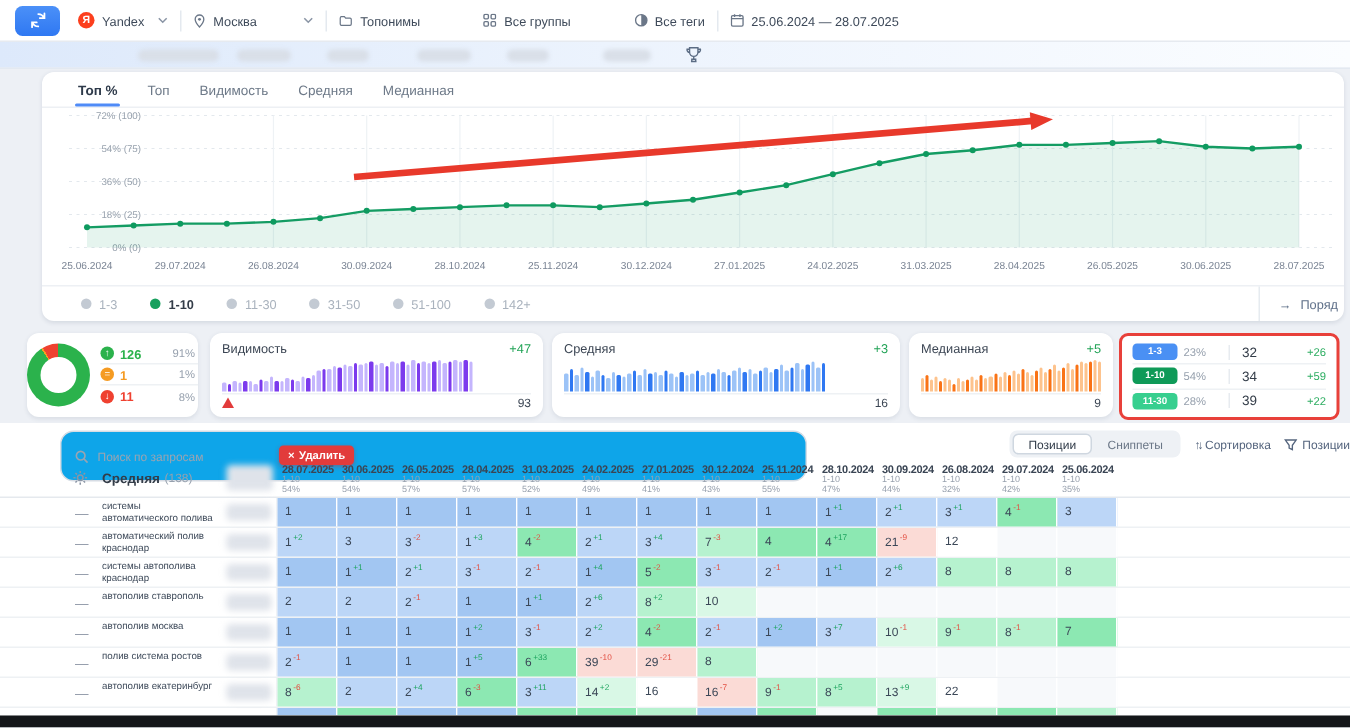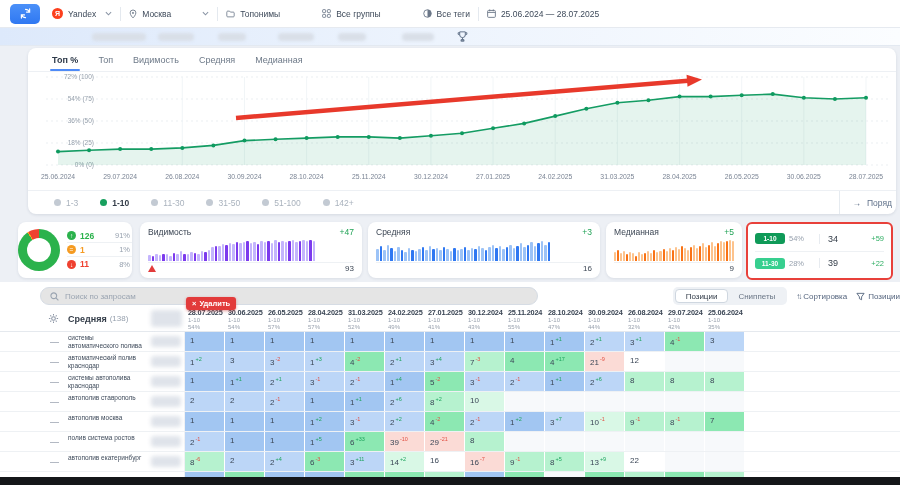--- a/index.html
+++ b/index.html
@@ -60,21 +60,21 @@
   .top-summary { position:absolute; top:222px; left:746px; width:147px; height:58px; background:#fff; border:2px solid #e8403a; border-radius:6px; z-index:4; padding:3px 7px; display:flex; flex-direction:column; }
   .ts-row { flex:1; display:flex; align-items:center; border-bottom:1px solid #eef1f4; gap:4px; }
   .ts-row:last-child { border-bottom:none; }
   .ts-badge { width:30px; height:11px; border-radius:3px; color:#fff; font-size:6.5px; font-weight:bold; display:flex; align-items:center; justify-content:center; flex:none; }
   .ts-pct { width:26px; font-size:7.5px; color:#97a1ae; }
   .ts-count { width:34px; font-size:9px; color:#333c48; border-left:1px solid #e7ebf0; padding-left:8px; }
   .ts-delta { margin-left:auto; font-size:7.5px; color:#2fae63; }
 
   
   .table-panel { position:absolute; top:282px; left:0; right:0; bottom:8px; background:#fff; z-index:3; overflow:hidden; }
-  .search-box { position:absolute; top:5px; left:40px; width:498px; height:18px; border:1px solid #d6dce4; border-radius:9px; background:#e5e5e5; display:flex; align-items:center; gap:6px; padding:0 9px; }
+  .search-box { position:absolute; top:5px; left:40px; width:498px; height:34px; border:1px solid #d6dce4; border-radius:9px; background:#0ea5e9; display:flex; align-items:center; gap:6px; padding:0 9px; }
   .search-box input { border:none; outline:none; flex:1; font-size:8px; color:#3e4a5a; font-family:"Liberation Sans",sans-serif; background:transparent; }
   .search-box input::placeholder { color:#9aa4b1; }
   .delete-btn { position:absolute; top:15px; left:186px; height:13px; background:#e23b3b; border:none; border-radius:3px; color:#fff; font-size:7.5px; font-weight:bold; padding:0 6px; display:flex; align-items:center; gap:3px; cursor:pointer; box-shadow:0 1px 3px rgba(200,40,40,.45); z-index:9; font-family:"Liberation Sans",sans-serif; }
   .view-controls { position:absolute; top:5px; right:0; display:flex; align-items:center; gap:9px; height:18px; }
   .seg { background:#eef1f5; border-radius:5px; padding:2px; display:flex; }
   .seg-btn { height:14px; border:none; background:transparent; border-radius:4px; font-size:8px; color:#6a7686; padding:0 10px; cursor:pointer; font-family:"Liberation Sans",sans-serif; }
   .seg-btn.active { background:#fff; border:1px solid #cfd7e0; color:#323c49; }
   .ctrl-link { display:flex; align-items:center; gap:3px; font-size:8px; color:#55657e; cursor:pointer; white-space:nowrap; }
   .sortglyph { letter-spacing:-2px; font-size:8px; }
 
@@ -481,20 +481,26 @@
       <div class="bar" style="height: 95%; background: rgb(253, 195, 141);"></div>
       <div class="bar" style="height: 92%; background: rgb(253, 195, 141);"></div>
     </div>
   <div class="mc-foot">
     <span class="mc-value">9</span>
   </div>
 </div>
 
 <div class="top-summary" id="top-summary">
     <div class="ts-row">
+      <span class="ts-badge" style="background: rgb(74, 144, 244);">1-3</span>
+      <span class="ts-pct">23%</span>
+      <span class="ts-count">32</span>
+      <span class="ts-delta">+26</span>
+    </div>
+    <div class="ts-row">
       <span class="ts-badge" style="background: rgb(15, 154, 88);">1-10</span>
       <span class="ts-pct">54%</span>
       <span class="ts-count">34</span>
       <span class="ts-delta">+59</span>
     </div>
     <div class="ts-row">
       <span class="ts-badge" style="background: rgb(55, 207, 143);">11-30</span>
       <span class="ts-pct">28%</span>
       <span class="ts-count">39</span>
       <span class="ts-delta">+22</span>

